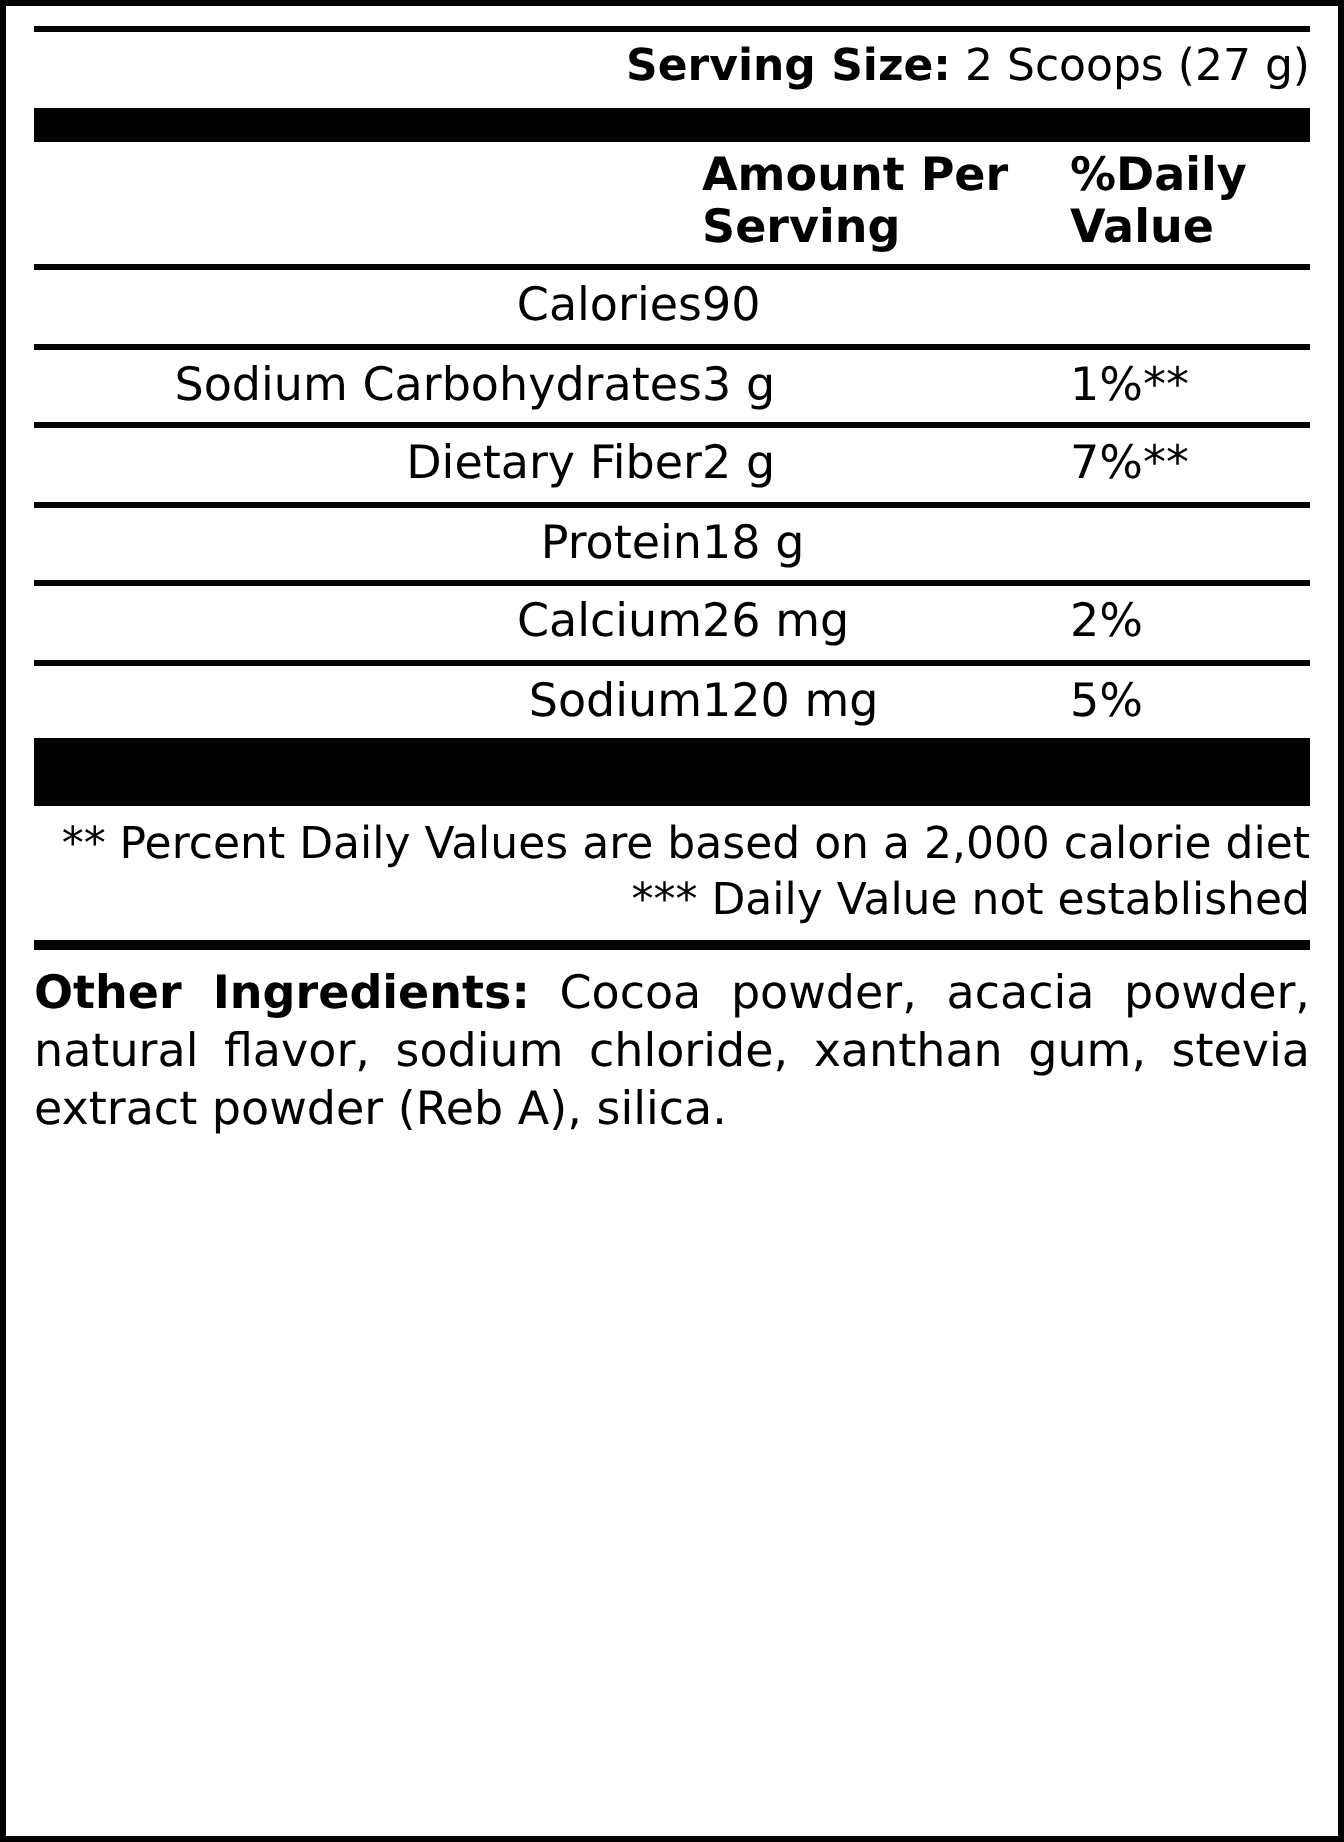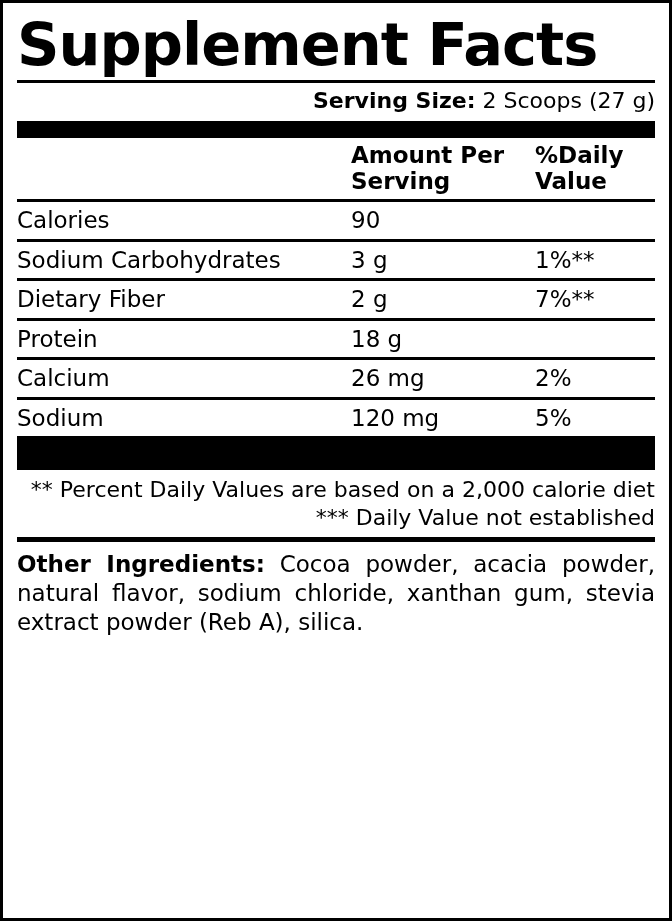--- a/index.html
+++ b/index.html
@@ -56,21 +56,21 @@
 
   table.facts {
     width: 100%;
     border-collapse: collapse;
     font-size: 23px;
   }
   table.facts td {
     padding: 5px 0 5px 0;
     vertical-align: top;
   }
-  .col-name  { text-align: left; }
+  .col-name  { text-align: right; }
   .col-amt   { text-align: left; width: 180px; padding-right: 4px !important; }
   .col-dv    { text-align: left; width: 120px; margin-top: 32px; }
 
   .head-row td {
     font-weight: bold;
     font-size: 23px;
     line-height: 1.12;
     padding-top: 6px;
     padding-bottom: 4px;
   }
@@ -99,21 +99,20 @@
     text-justify: inter-word;
   }
   .other-ing b { font-weight: bold; }
   .spacer { flex: 1 1 auto; }
 </style>
 </head>
 <body>
 
 <div class="panel">
 
-  <div class="title">Supplement Facts</div>
 
   <div class="rule-thin"></div>
 
   <div class="serving-block">
     <div>
       <b>Serving Size:</b>
       <span>2 Scoops (27 g)</span>
     </div>
   </div>
 

